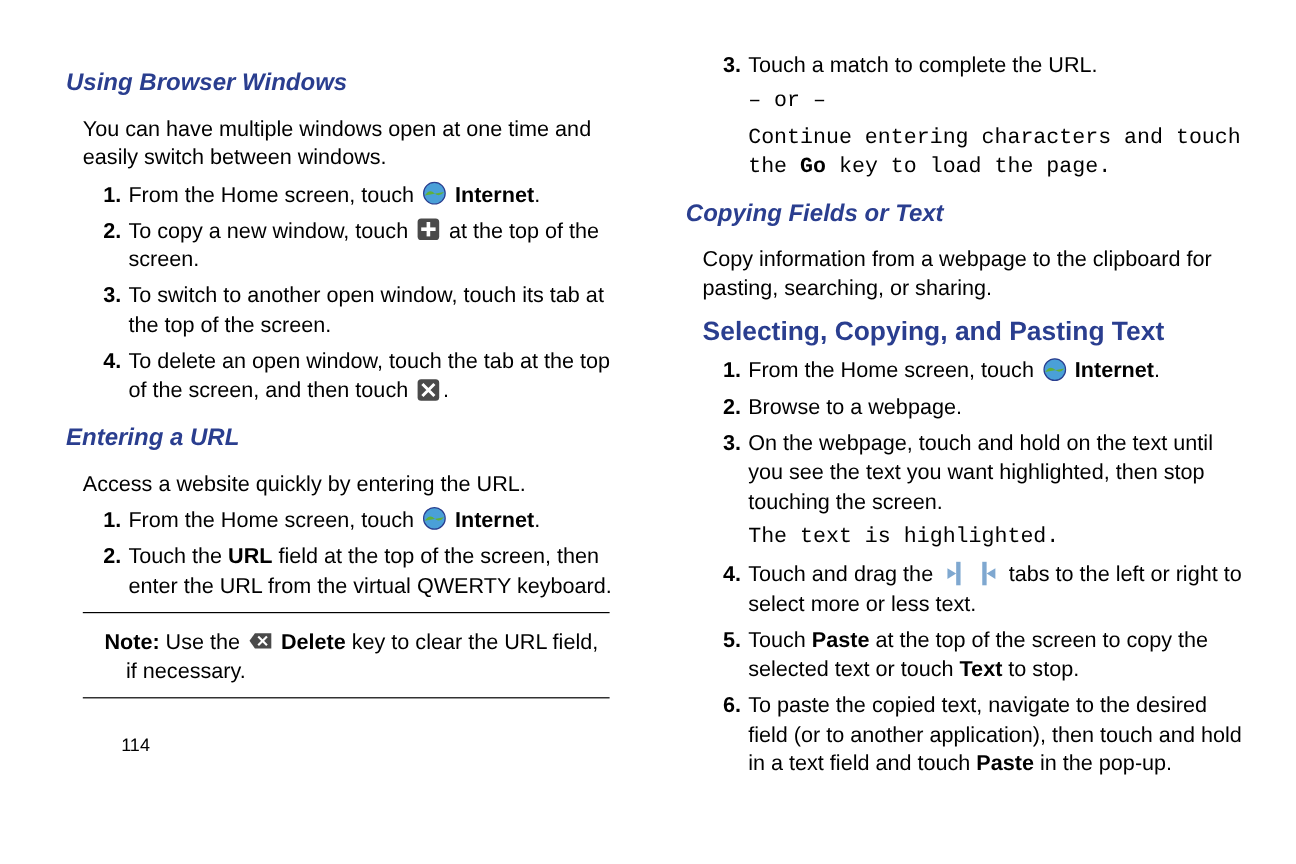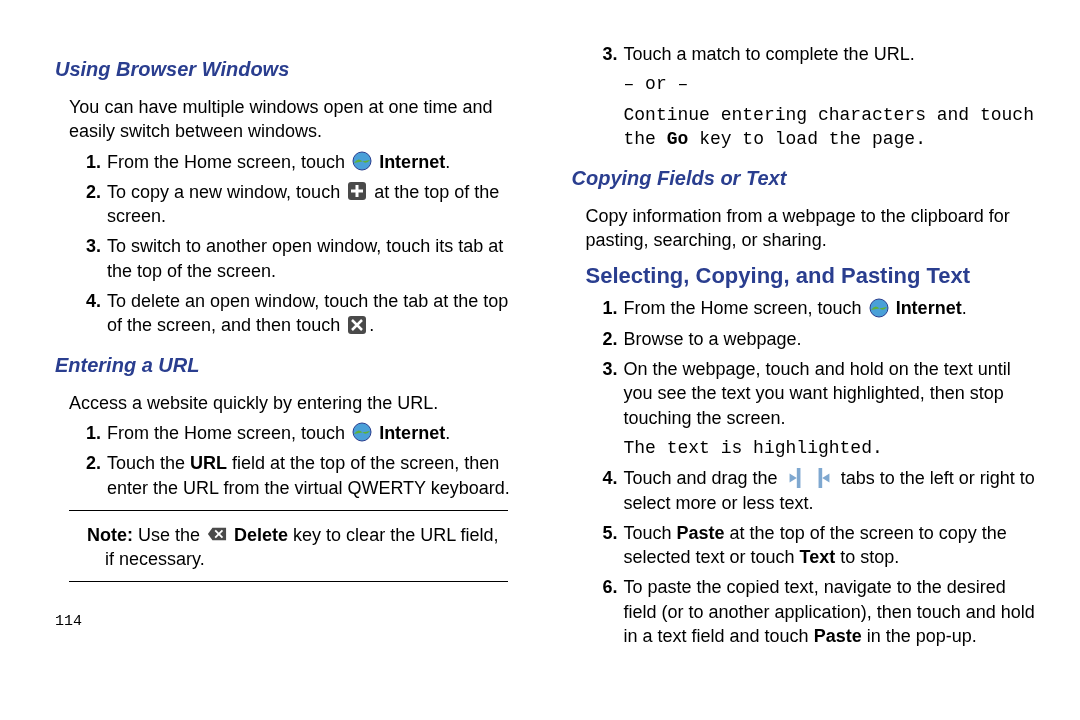--- a/index.html
+++ b/index.html
@@ -83,22 +83,22 @@
     vertical-align: middle;
     width: 20px;
     height: 20px;
     margin: 0 2px;
     position: relative;
     top: -2px;
   }
   .icon svg { width: 100%; height: 100%; display: block; }
   .pagenum {
     margin-top: 30px;
+    margin-left: 46px;
     font-size: 15px;
-    font-family: Liberation Mono, monospace;
   }
 </style>
 </head>
 <body>
 
 <div class="page">
 
   <div class="col">
     <div class="heading-blue">Using Browser Windows</div>
     <div class="body">You can have multiple windows open at one time and easily switch between windows.</div>

